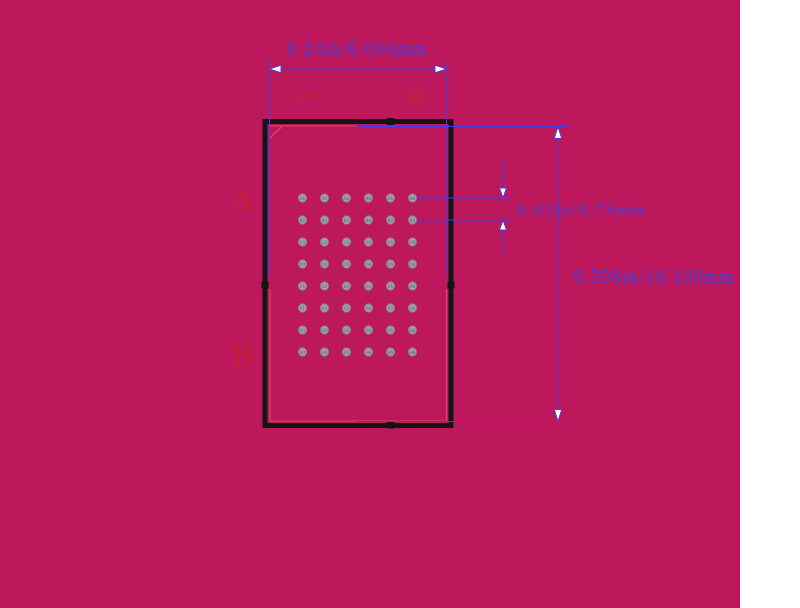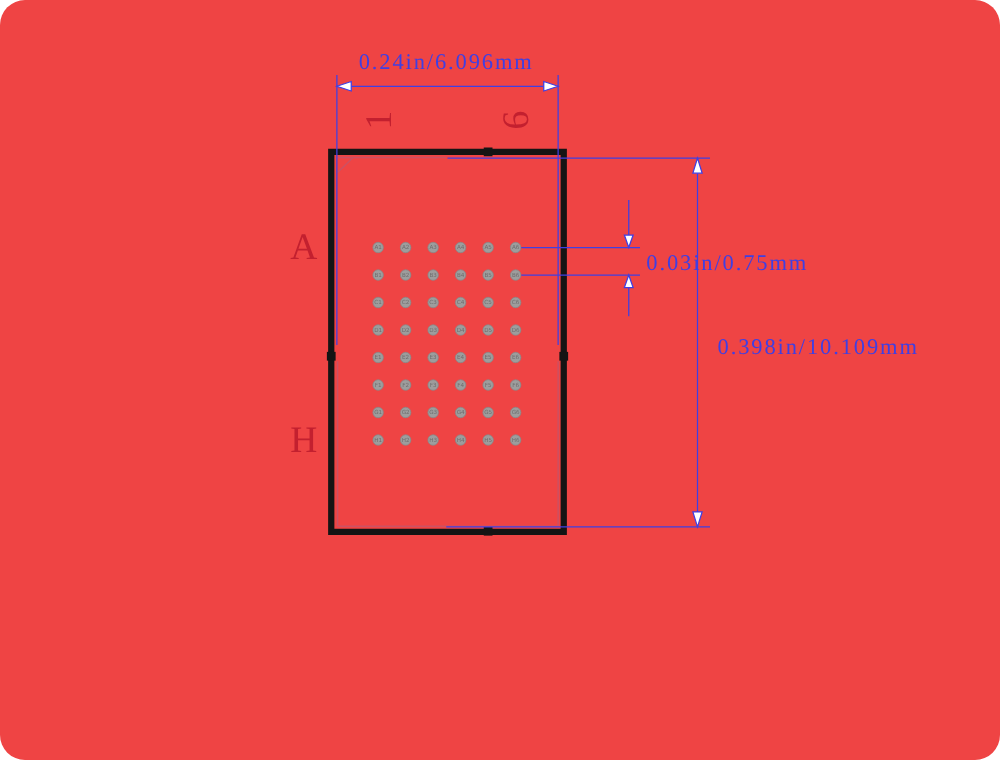--- a/index.html
+++ b/index.html
@@ -2,26 +2,25 @@
 <html style="--dimension_blue: #3f3fe3; --silkscreen_red: #cc5163; --label_red: #c3202f; --outline_black: #141414; --ball_gray: #9d9d9d;"><head>
 <meta charset="utf-8">
 <style>
   html, body {
     margin: 0;
     padding: 0;
     background: #ffffff;
   }
   #stage {
     position: relative;
-    width: 800px;
+    width: 740px;
     height: 608px;
-    background: #ef4444;
+    background: #be185d;
     overflow: hidden;
     font-family: "Liberation Serif", "DejaVu Serif", serif;
-    border-radius: 20px;
   }
   svg { display: block; }
 
   .outline {
     fill: none;
     stroke: var(--outline_black, #141414);
     stroke-width: 5;
   }
   .tick { fill: var(--outline_black, #141414); }
 

